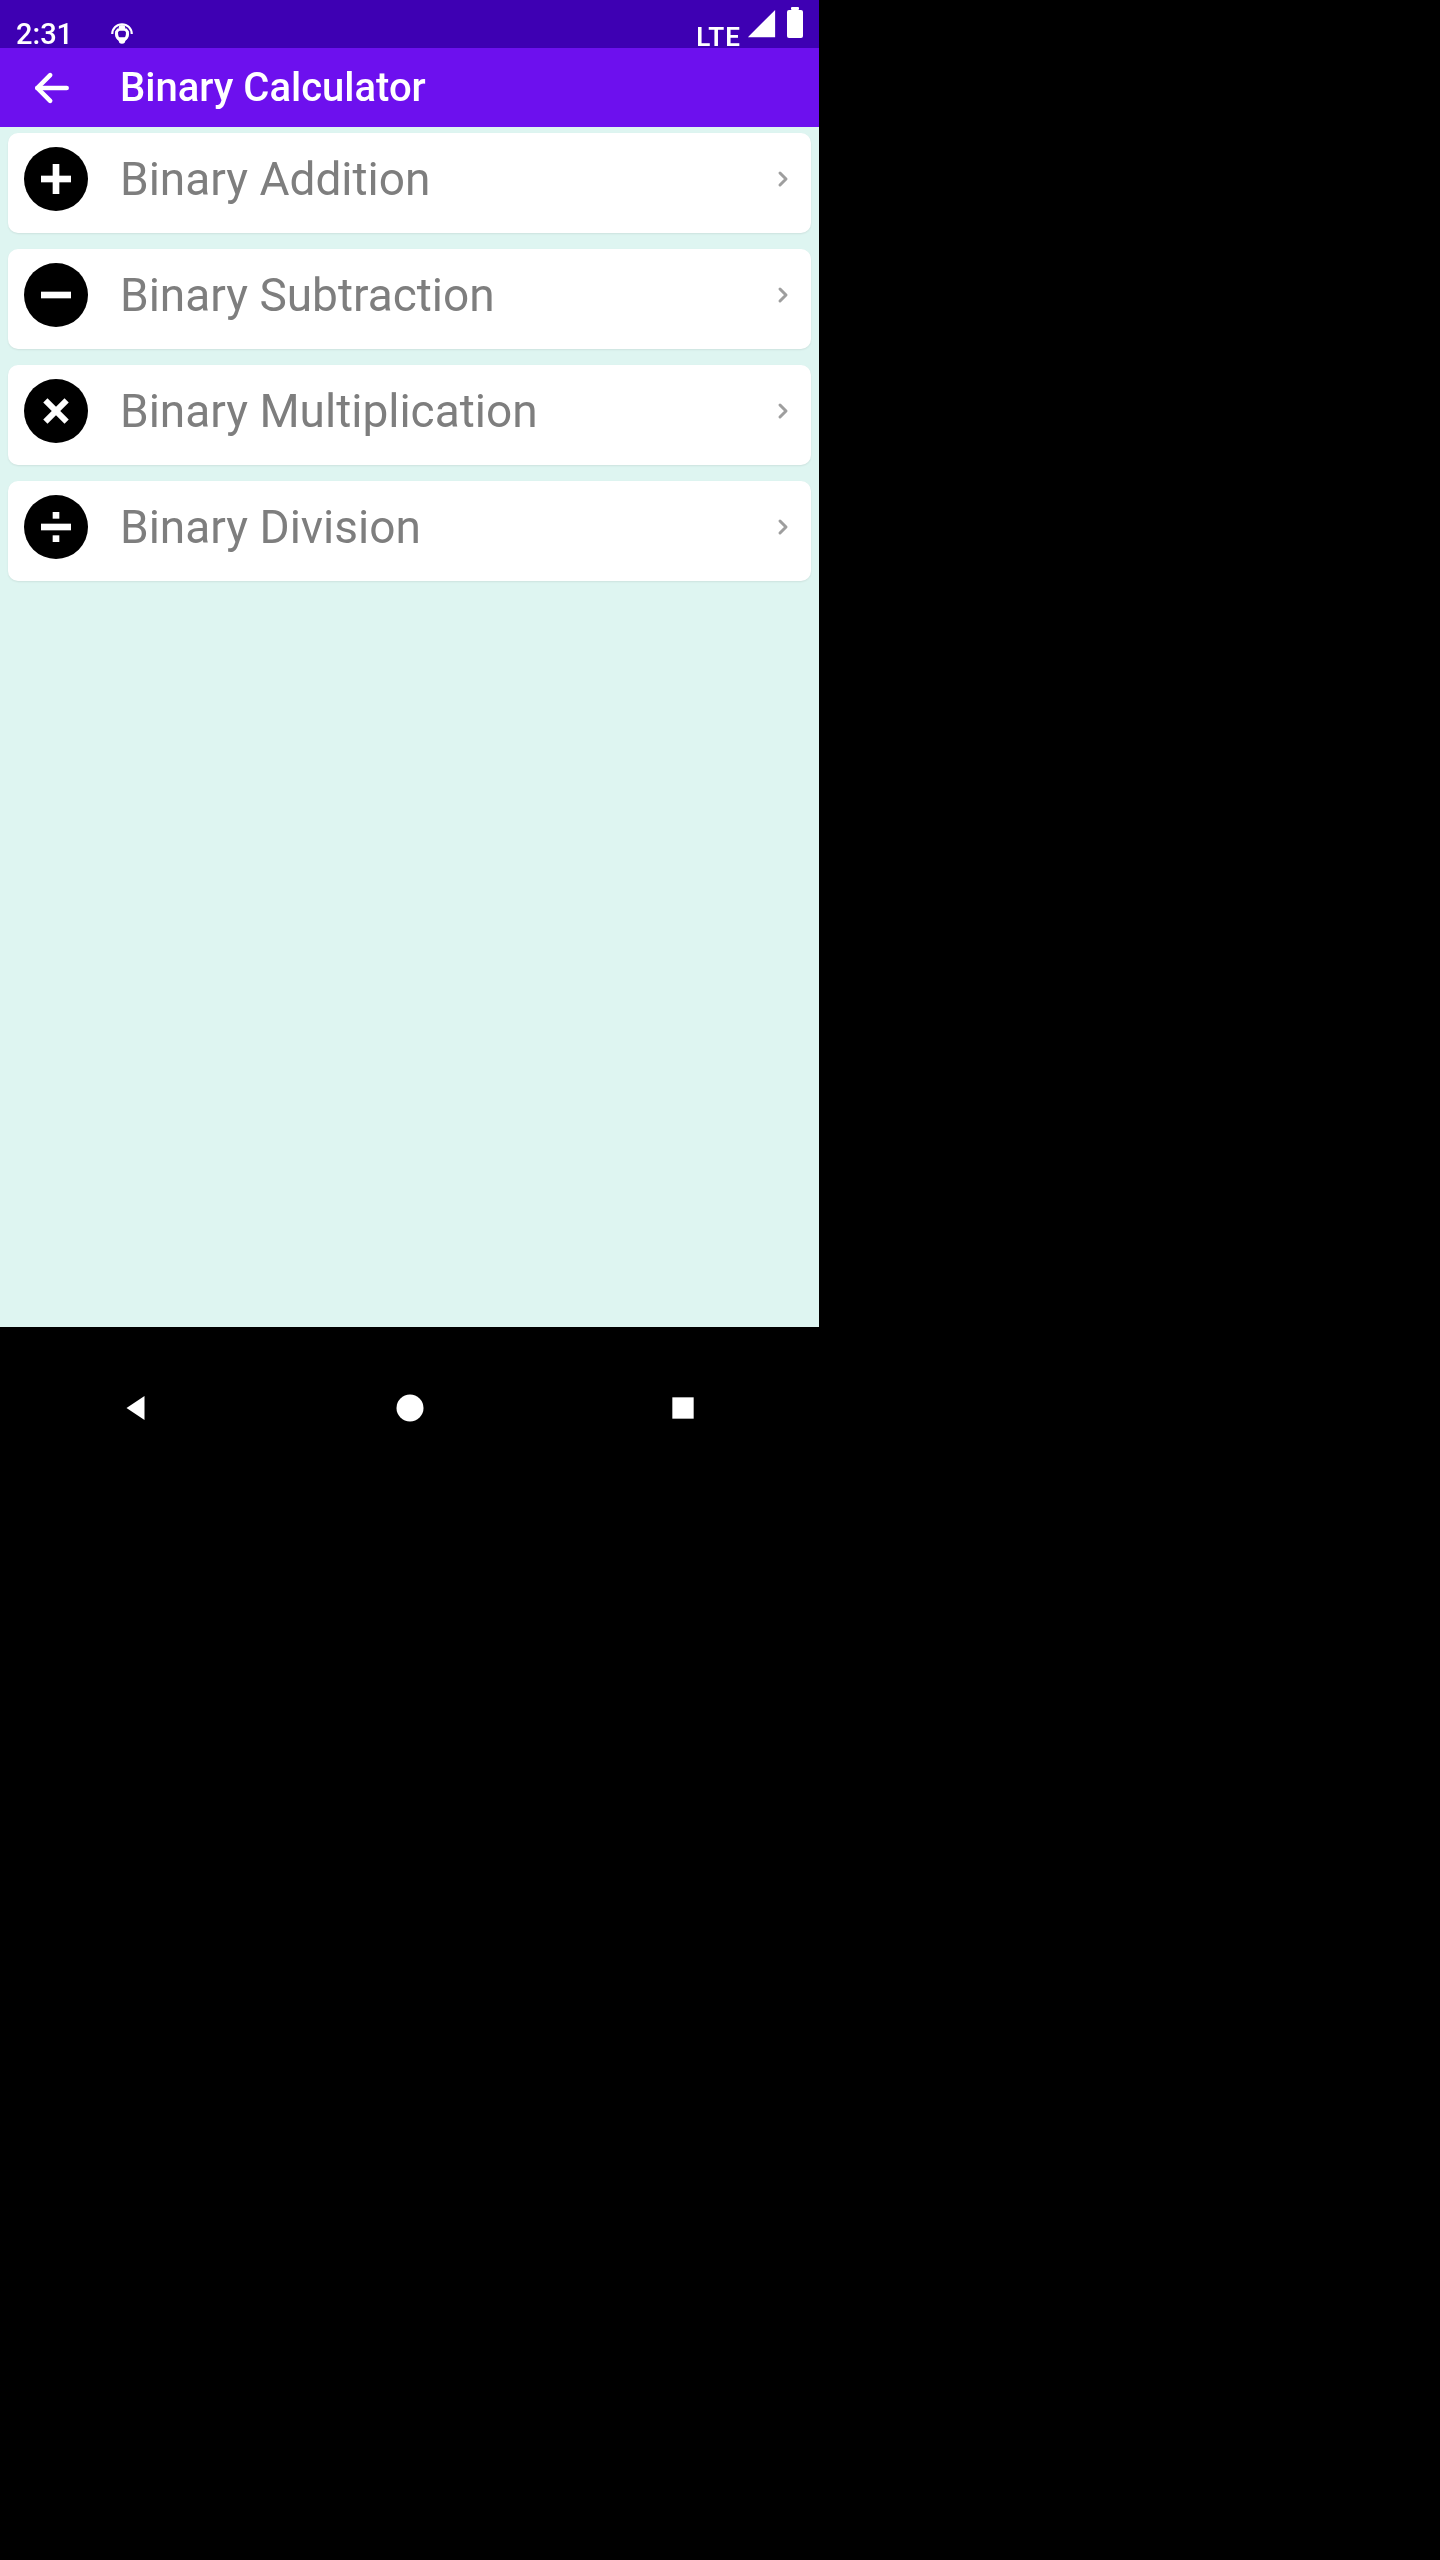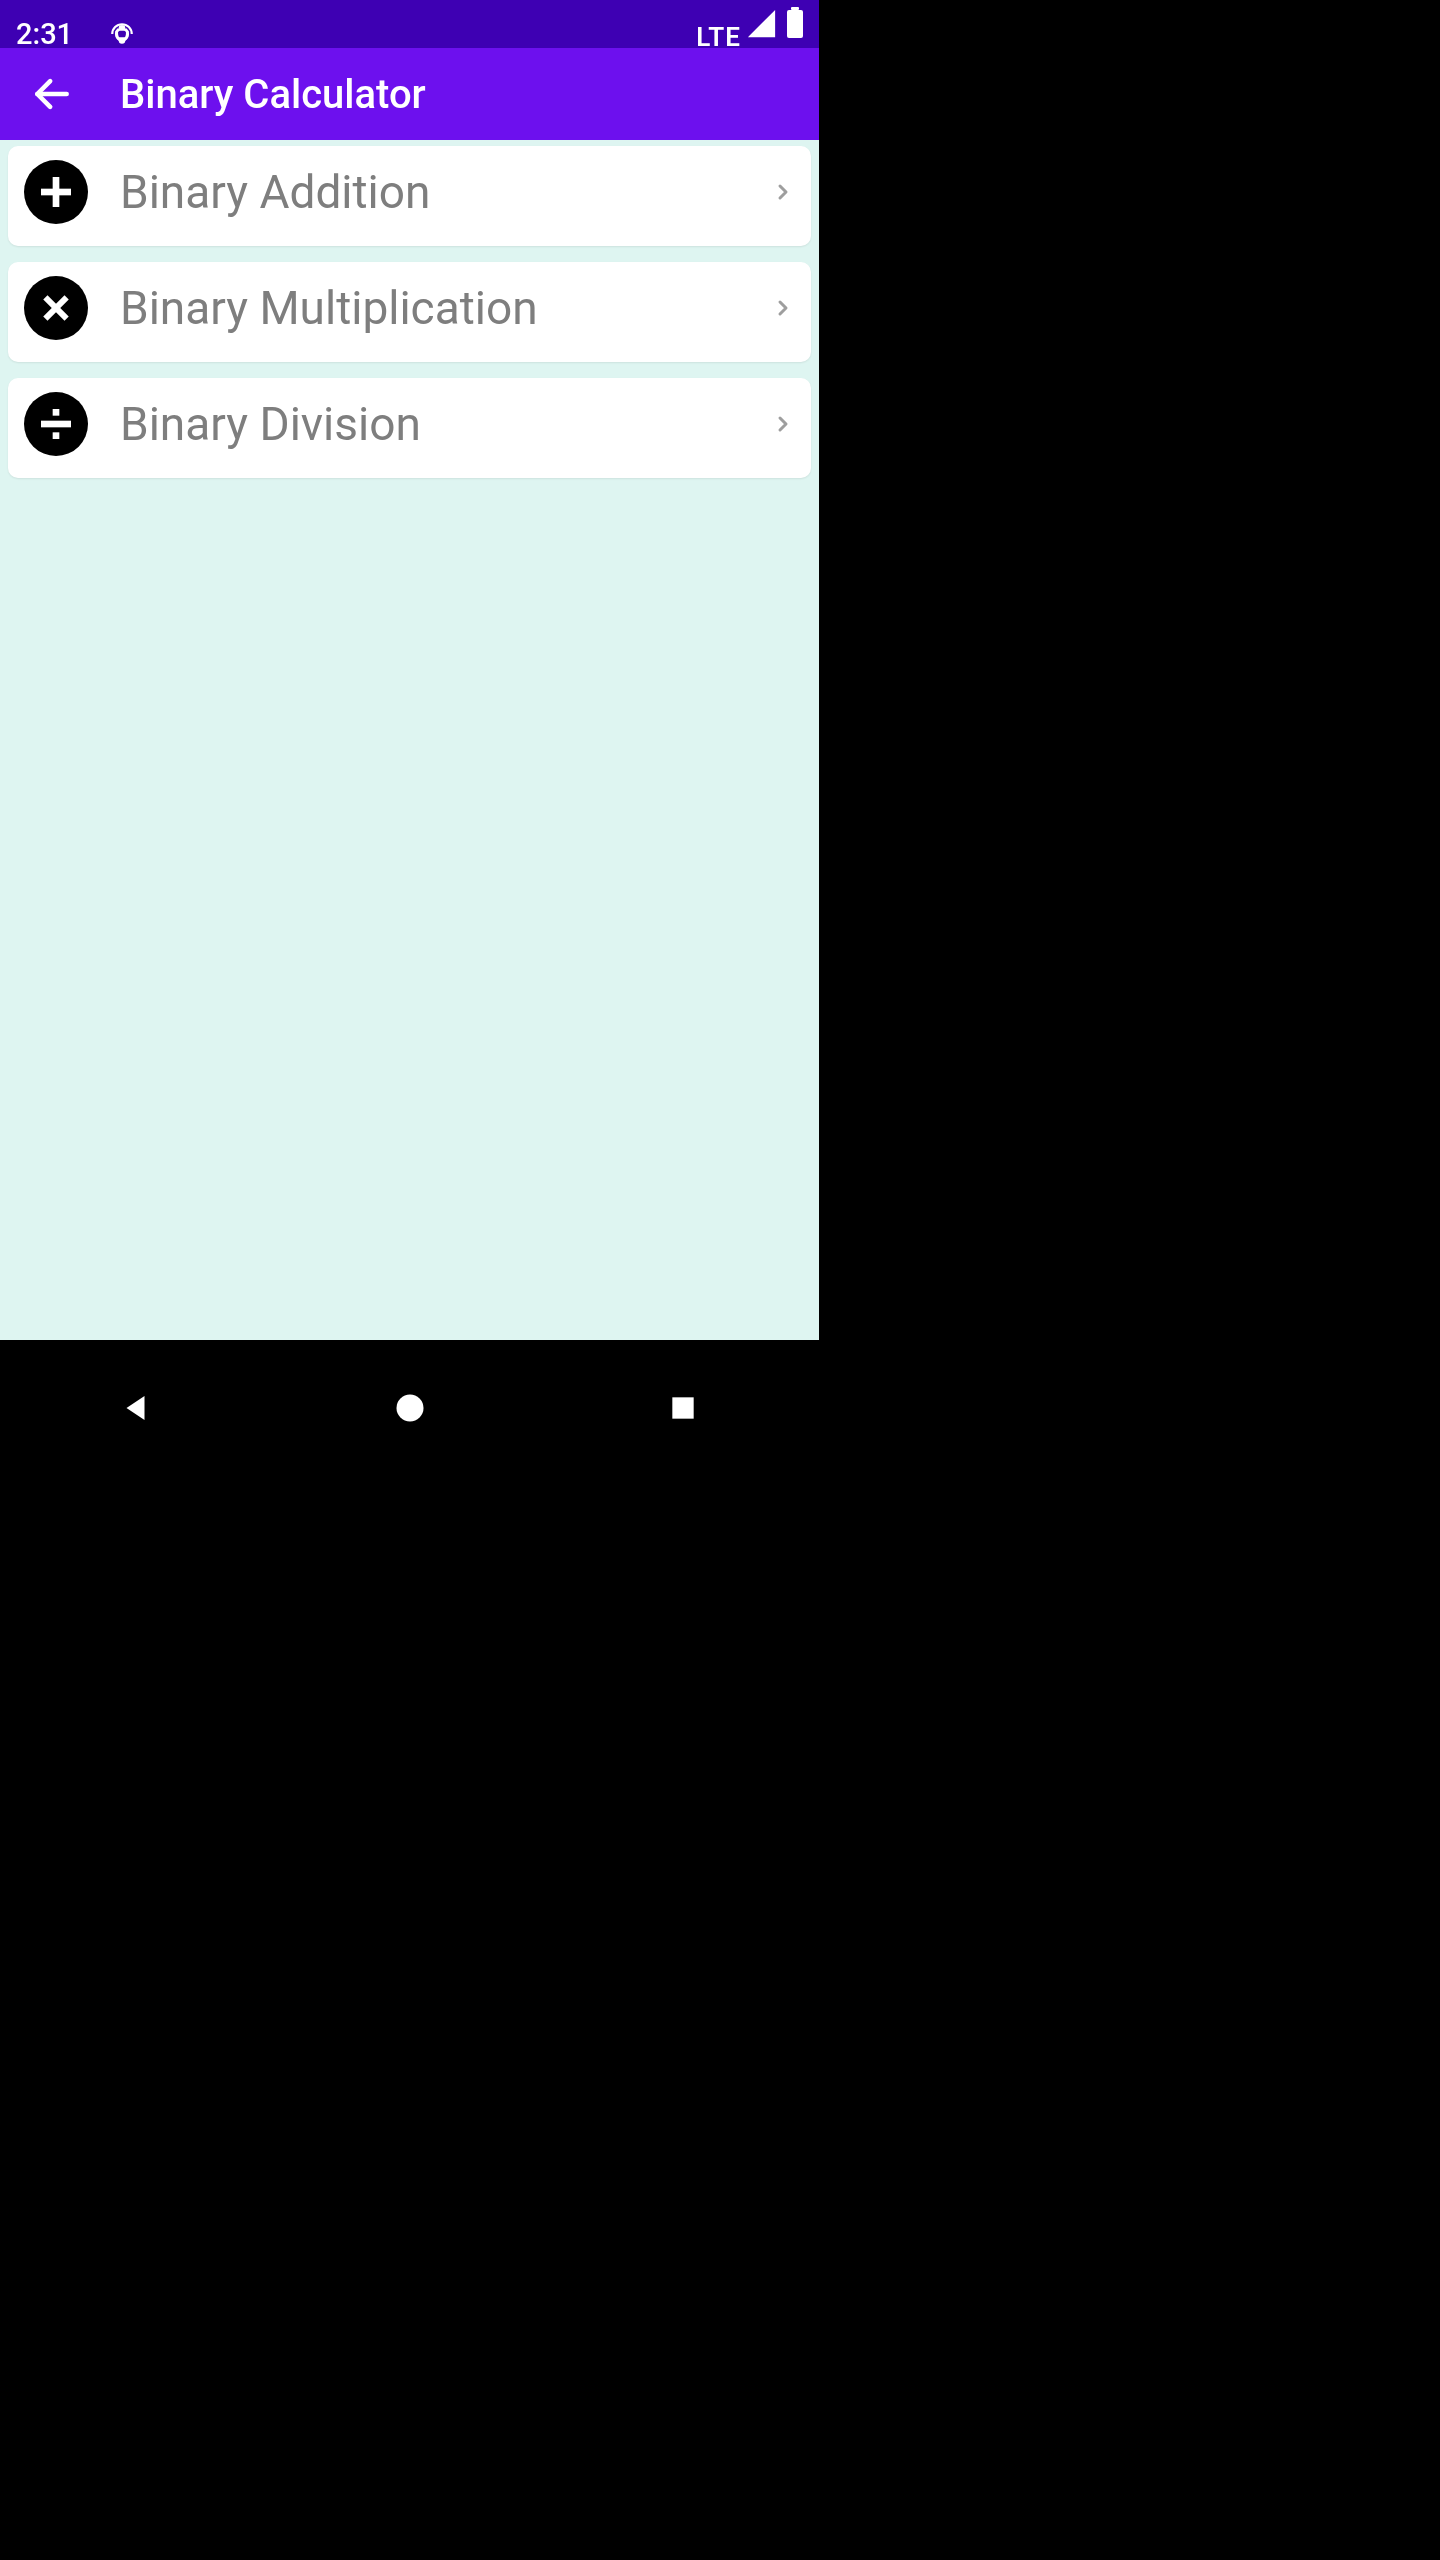--- a/index.html
+++ b/index.html
@@ -68,21 +68,21 @@
       position: absolute;
       top: -3px;
       left: 4px;
       width: 8px;
       height: 3px;
       background: #fff;
       border-radius: 1px;
     }
     .app-bar {
       background: #6D10EE;
-      height: 92px;
+      height: 79px;
       display: flex;
       align-items: center;
       padding: 0 16px;
     }
     .back-button {
       width: 72px;
       height: 72px;
       display: flex;
       align-items: center;
       justify-content: center;
@@ -203,20 +203,33 @@
       </svg>
     </div>
     <div class="item-label">Binary Addition</div>
     <div class="chevron">
       <svg viewBox="0 0 24 24" width="24" height="24" fill="none" stroke="#9E9E9E" stroke-width="3" stroke-linecap="round" stroke-linejoin="round">
         <polyline points="9 6 15 12 9 18"></polyline>
       </svg>
     </div>
   </div>
 
+  <div class="list-item">
+    <div class="item-icon">
+      <svg viewBox="0 0 24 24" width="40" height="40" fill="#fff">
+        <rect x="3" y="10" width="18" height="4"></rect>
+      </svg>
+    </div>
+    <div class="item-label">Binary Subtraction</div>
+    <div class="chevron">
+      <svg viewBox="0 0 24 24" width="24" height="24" fill="none" stroke="#9E9E9E" stroke-width="3" stroke-linecap="round" stroke-linejoin="round">
+        <polyline points="9 6 15 12 9 18"></polyline>
+      </svg>
+    </div>
+  </div>
 
   <div class="list-item">
     <div class="item-icon">
       <svg viewBox="0 0 24 24" width="36" height="36" fill="#fff">
         <g transform="rotate(45 12 12)">
           <rect x="10" y="2" width="4" height="20"></rect>
           <rect x="2" y="10" width="20" height="4"></rect>
         </g>
       </svg>
     </div>

